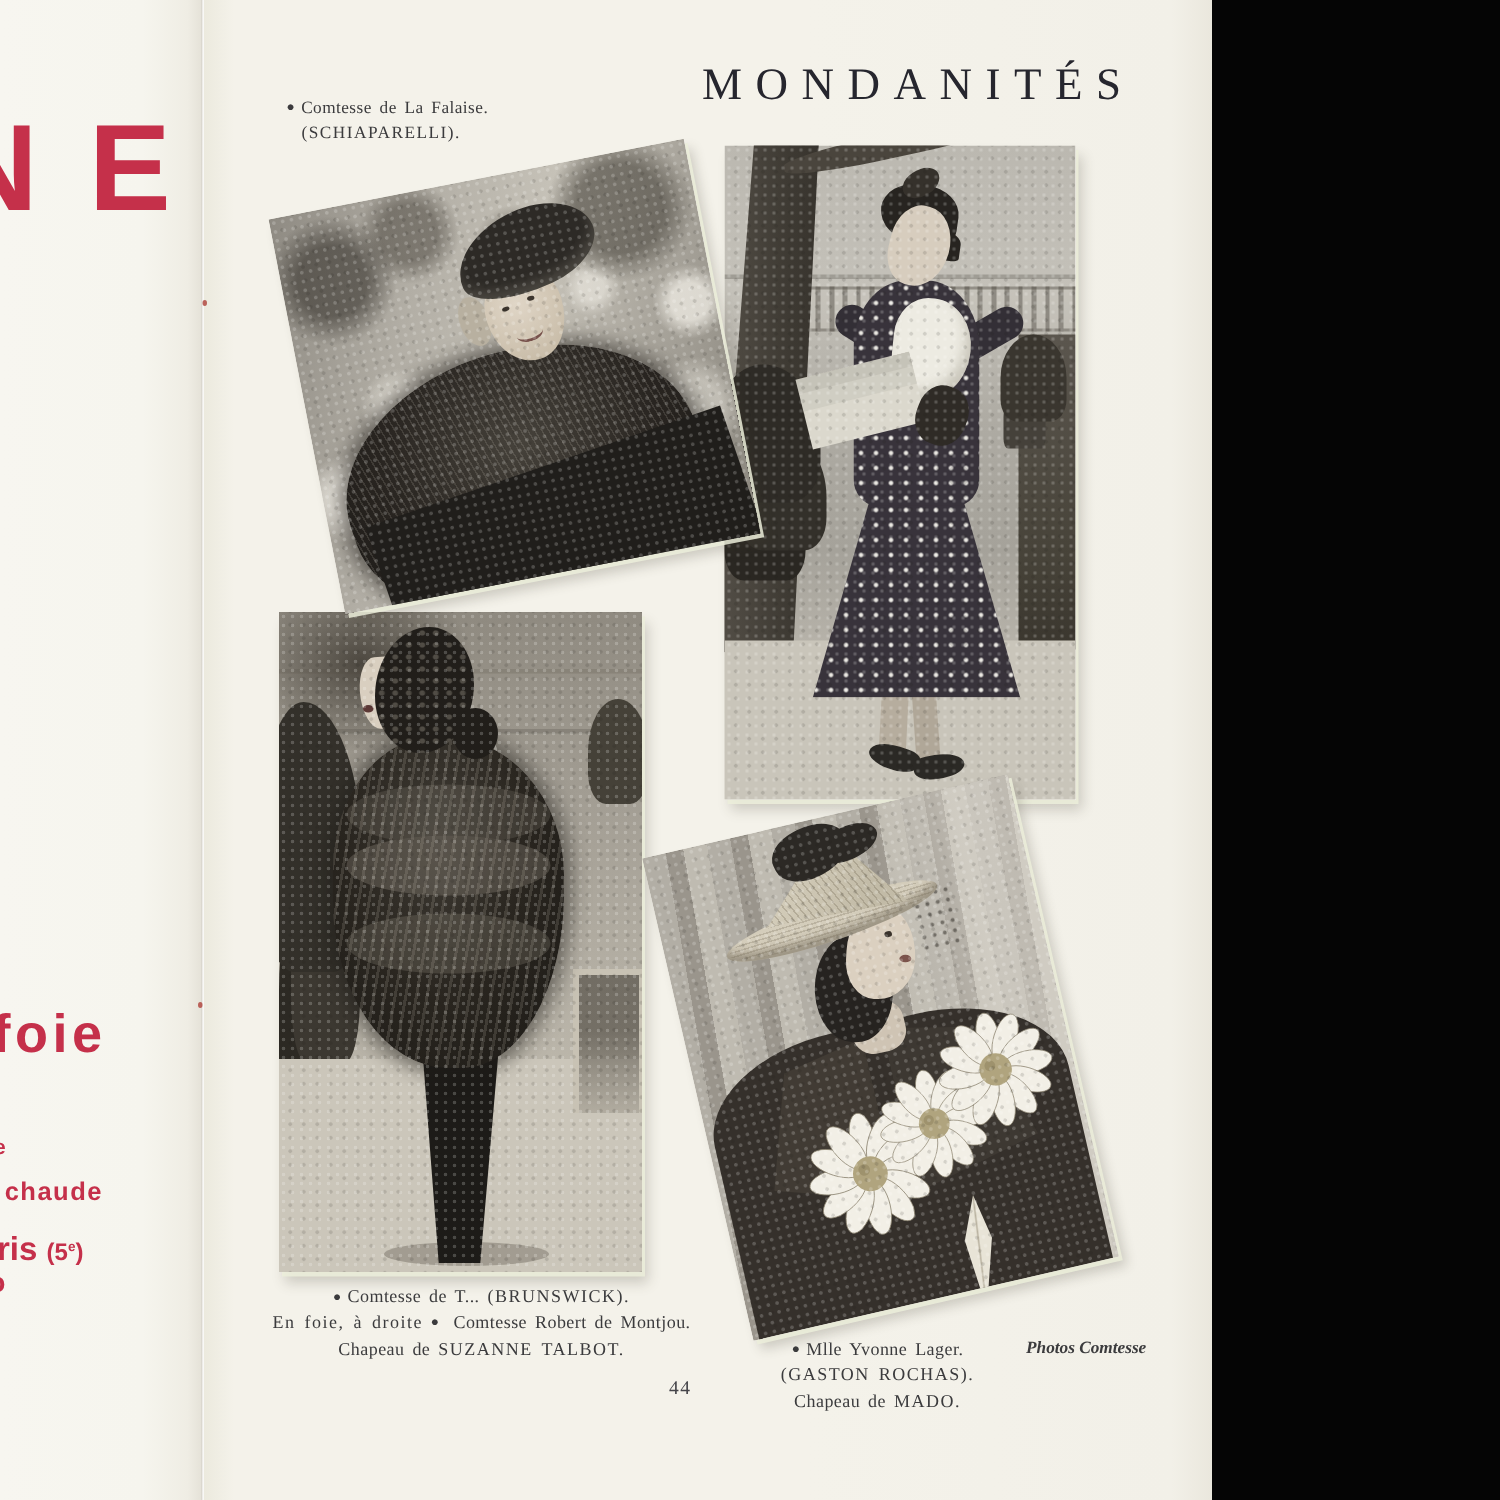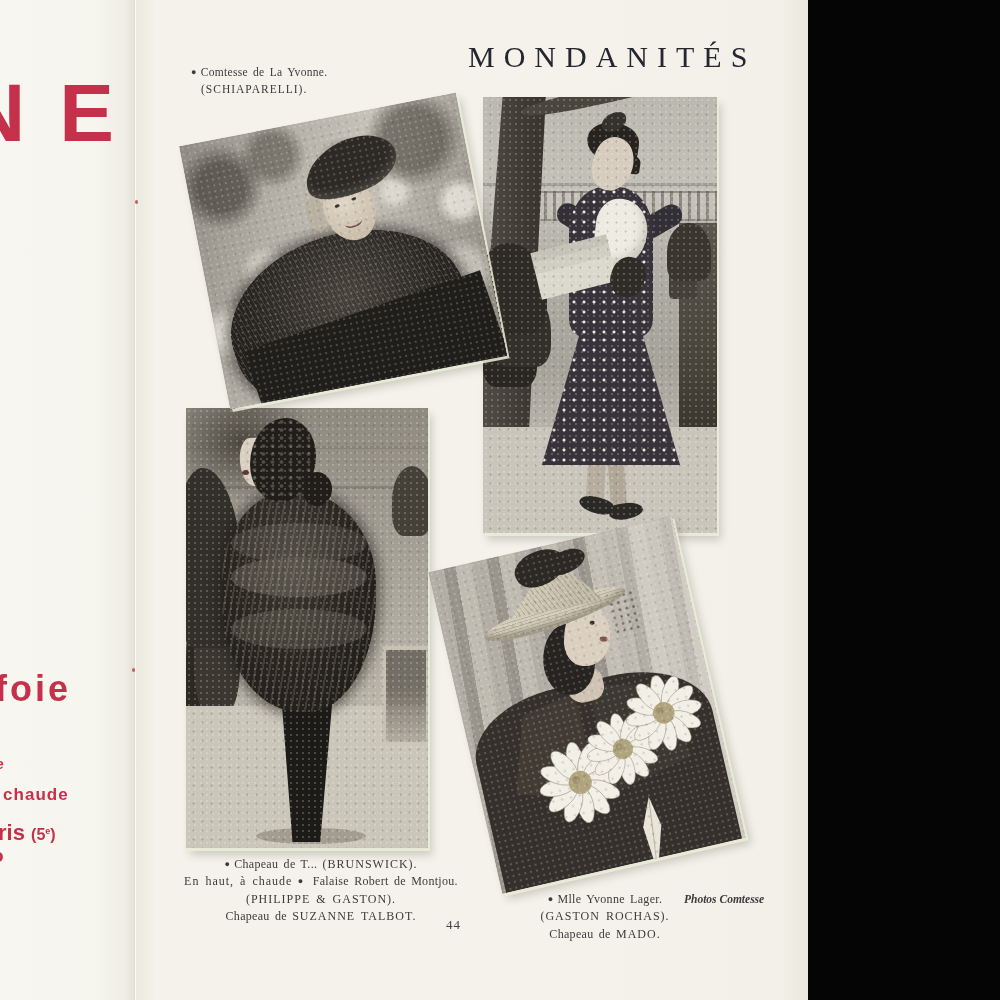--- a/index.html
+++ b/index.html
@@ -31,21 +31,21 @@
 
   
   .title{position:absolute;left:468px;top:40px;width:290px;font-size:30px;font-weight:400;
     letter-spacing:9px;color:#26262e;white-space:nowrap;}
   .cap{font-size:11.5px;line-height:1.45;color:#3b3b3d;letter-spacing:.3px;word-spacing:2px;}
   .cap .it{letter-spacing:1px;}
   .blt{font-size:9px;vertical-align:1.5px;margin-right:4px;}
   .cap-topleft{position:absolute;left:191px;top:64px;text-align:left;}
   .cap-topleft .l2{padding-left:10px;}
   .cap-bottomleft{position:absolute;left:168px;top:856px;width:306px;text-align:center;font-size:12px;}
-  .cap-bottomright{position:absolute;left:520px;top:891px;width:170px;text-align:center;font-size:12px;}
+  .cap-bottomright{position:absolute;left:500px;top:891px;width:170px;text-align:center;font-size:12px;}
   .credit{position:absolute;left:684px;top:893px;font-size:11.5px;font-weight:bold;font-style:italic;
     color:#3b3b3d;white-space:nowrap;}
   .pagenum{position:absolute;left:446px;top:917px;font-size:13px;color:#45454a;letter-spacing:1px;}
 
   
   .photo{position:absolute;overflow:hidden;
     box-shadow:2px 3px 0 rgba(236,238,219,.85), 4px 7px 8px rgba(70,64,52,.22);}
   .photo *{position:absolute;}
   .grain{left:0;top:0;right:0;bottom:0;pointer-events:none;
     background-image:radial-gradient(rgba(255,255,252,.20) 1px,transparent 1.4px),
@@ -227,21 +227,21 @@
 
   <div class="gutter-line"></div>
 
   <div class="main-page"></div>
   <div class="red-dot" style="left:135px;top:200px;"></div>
   <div class="red-dot" style="left:132px;top:668px;"></div>
 
   <div class="title">MONDANITÉS</div>
 
   <div class="cap cap-topleft">
-    <div><span class="blt">●</span><span>Comtesse de La Yvonne.</span></div>
+    <div><span class="blt">●</span><span>Comtesse de La Falaise.</span></div>
     <div class="l2 it">(SCHIAPARELLI).</div>
   </div>
 
   <div class="photo" id="photo1" role="img" aria-label="Smiling woman in a tilted dark Schiaparelli hat with a large fur collar, blurred crowd behind">
     <div class="bg"></div>
     <div class="bokeh"></div>
     <div class="fur"></div>
     <div class="coat"></div>
     <div class="hairL"></div>
     <div class="face">
@@ -320,23 +320,22 @@
         <use href="#daisyShape"></use>
       </svg>
     <svg class="daisy d3" viewBox="0 0 100 100">
         <use href="#daisyShape"></use>
       </svg>
     <div class="feather"></div>
     <div class="grain"></div>
   </div>
 
   <div class="cap cap-bottomleft">
-    <div><span class="blt">●</span><span>Chapeau de T... </span><span class="it">(BRUNSWICK).</span></div>
-    <div><span class="it">En haut, à chaude</span> <span class="blt">●</span><span> Falaise Robert de Montjou.</span></div>
-    <div class="it">(PHILIPPE &amp; GASTON).</div>
+    <div><span class="blt">●</span><span>Comtesse de T... </span><span class="it">(BRUNSWICK).</span></div>
+    <div><span class="it">En foie, à droite</span> <span class="blt">●</span><span> Comtesse Robert de Montjou.</span></div>
     <div><span>Chapeau de </span><span class="it">SUZANNE TALBOT.</span></div>
   </div>
 
   <div class="cap cap-bottomright">
     <div><span class="blt">●</span><span>Mlle Yvonne Lager.</span></div>
     <div class="it">(GASTON ROCHAS).</div>
     <div><span>Chapeau de </span><span class="it">MADO.</span></div>
   </div>
   <div class="credit">Photos Comtesse</div>
 

